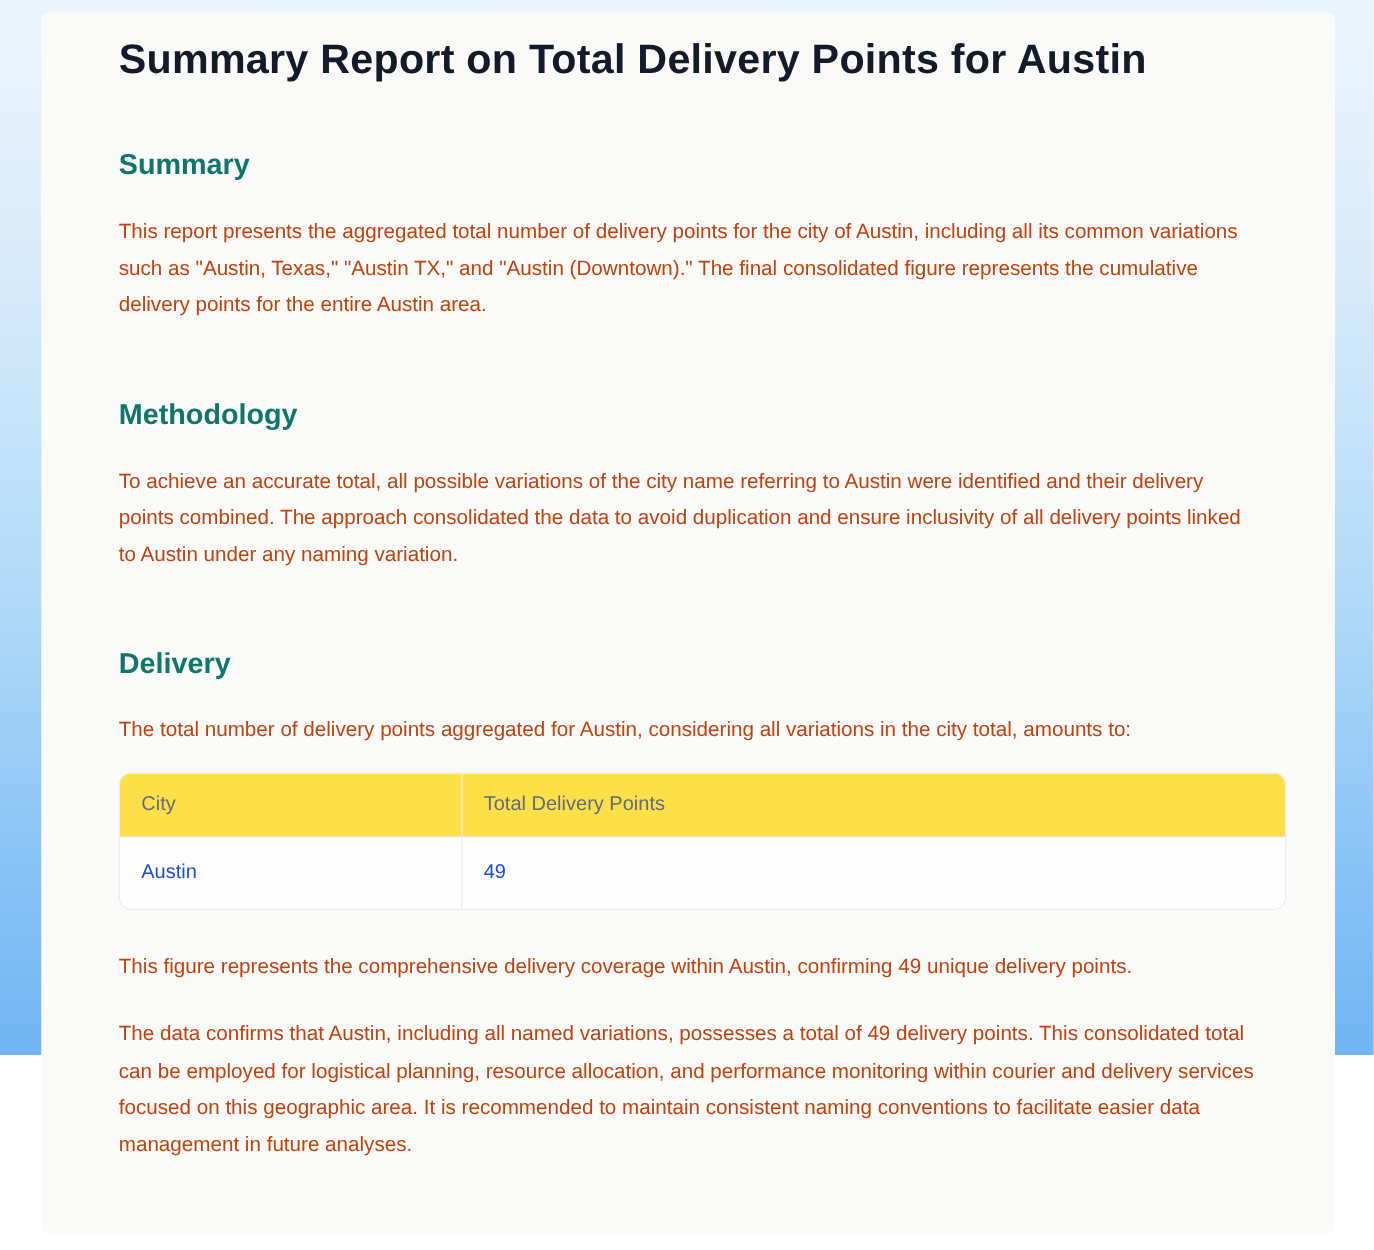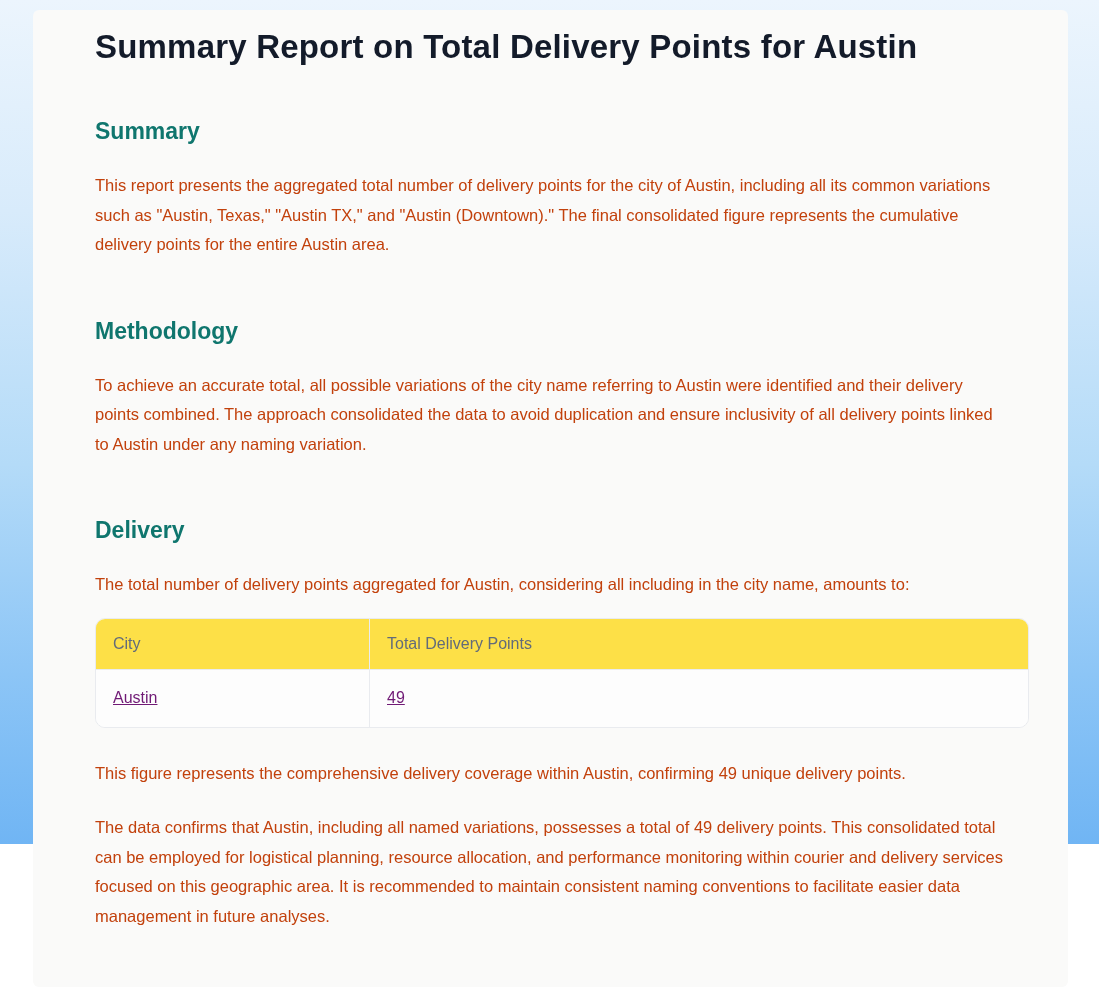--- a/index.html
+++ b/index.html
@@ -81,21 +81,21 @@
     align-self: stretch;
     display: flex;
     align-items: center;
   }
   .t-col1 {
     flex: 0 0 274px;
     border-right: 1px solid #e9ebef;
   }
   .t-col2 { flex: 1 1 auto; }
   .t-head .t-cell { color: #626b7a; font-weight: 400; }
-  .t-body .t-cell { color: #701a75; font-weight: 400; text-decoration: underline; }
+  .t-body .t-cell { color: #1d4ed8; font-weight: 400; }
   .table-note { margin-top: 31px; }
 </style>
 </head>
 <body>
 
 <div class="page-bg">
   <div class="report-card">
 
     <h1 class="report-title">Summary Report on Total Delivery Points for Austin</h1>
 
@@ -104,21 +104,21 @@
       <p class="body-text">This report presents the aggregated total number of delivery points for the city of Austin, including all its common variations such as "Austin, Texas," "Austin TX," and "Austin (Downtown)." The final consolidated figure represents the cumulative delivery points for the entire Austin area.</p>
     </section>
 
     <section>
       <h2 class="section-heading mt-section">Methodology</h2>
       <p class="body-text">To achieve an accurate total, all possible variations of the city name referring to Austin were identified and their delivery points combined. The approach consolidated the data to avoid duplication and ensure inclusivity of all delivery points linked to Austin under any naming variation.</p>
     </section>
 
     <section>
       <h2 class="section-heading mt-section">Delivery</h2>
-      <p class="body-text">The total number of delivery points aggregated for Austin, considering all including in the city name, amounts to:</p>
+      <p class="body-text">The total number of delivery points aggregated for Austin, considering all variations in the city total, amounts to:</p>
 
       <div class="findings-table">
         <div class="t-row t-head">
           <div class="t-cell t-col1">City</div>
           <div class="t-cell t-col2">Total Delivery Points</div>
         </div>
         <div class="t-row t-body">
           <div class="t-cell t-col1">Austin</div>
           <div class="t-cell t-col2">49</div>
         </div>

